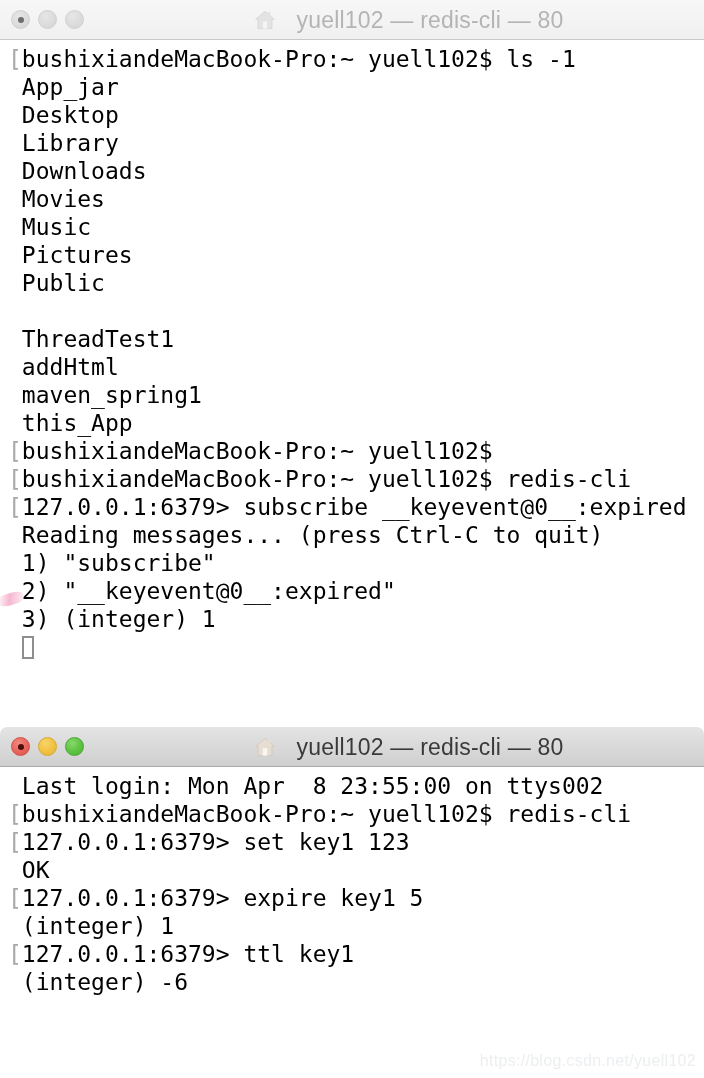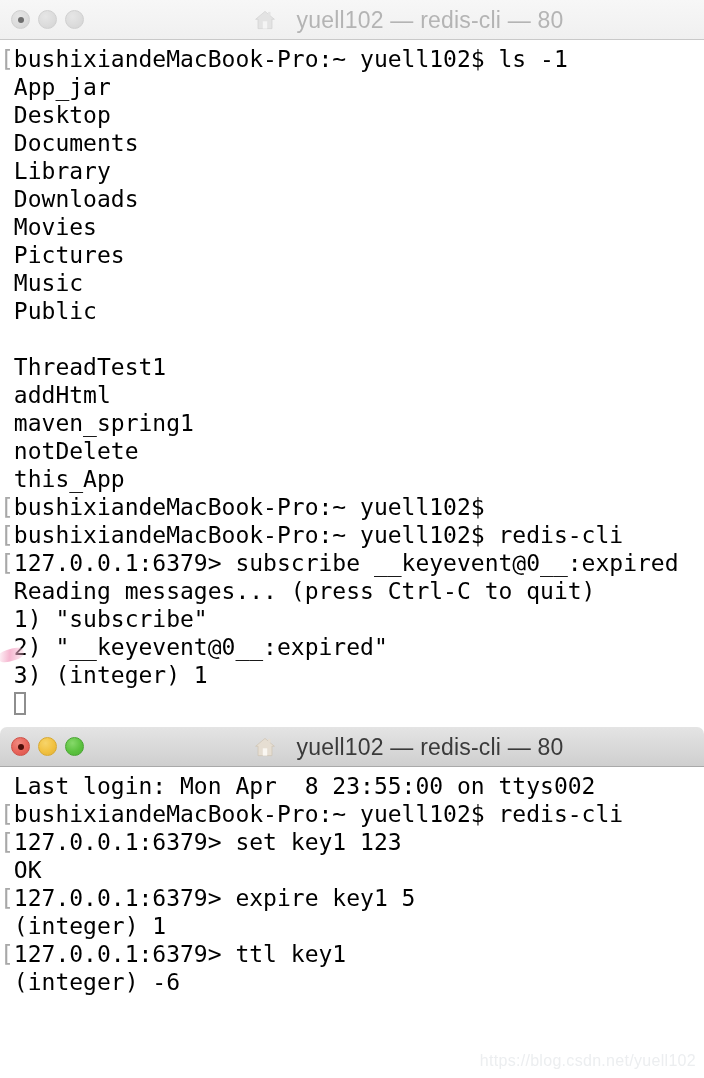--- a/index.html
+++ b/index.html
@@ -118,21 +118,21 @@
     font-family: "DejaVu Sans Mono", "Liberation Mono", monospace;
     font-size: 23px;
     line-height: 28px;
     padding: 5px 0 0 0;
     box-sizing: border-box;
     overflow: hidden;
   }
   .line {
     white-space: pre;
     height: 28px;
-    padding-left: 0;
+    padding-left: 8px;
     position: relative;
   }
   .line .bracket { color: #a8a8a8; }
   .line .txt { margin-left: 0; }
 
   
   .cursor-hollow {
     display: inline-block;
     width: 12px;
     height: 23px;
@@ -196,32 +196,30 @@
         </span>
         <span class="title-text">yuell102 — redis-cli — 80</span>
       </div>
     </div>
   </div>
 
   <div class="terminal" id="term1" style="height:687px;">
       <div class="line"><span class="bracket">[</span><span class="txt">bushixiandeMacBook-Pro:~ yuell102$ ls -1</span></div>
       <div class="line"><span class="bracket"> </span><span class="txt">App_jar</span></div>
       <div class="line"><span class="bracket"> </span><span class="txt">Desktop</span></div>
-      <div class="line"><span class="bracket"> </span><span class="txt">Documents</span></div>
       <div class="line"><span class="bracket"> </span><span class="txt">Library</span></div>
       <div class="line"><span class="bracket"> </span><span class="txt">Downloads</span></div>
       <div class="line"><span class="bracket"> </span><span class="txt">Movies</span></div>
+      <div class="line"><span class="bracket"> </span><span class="txt">Music</span></div>
       <div class="line"><span class="bracket"> </span><span class="txt">Pictures</span></div>
-      <div class="line"><span class="bracket"> </span><span class="txt">Music</span></div>
       <div class="line"><span class="bracket"> </span><span class="txt">Public</span></div>
       <div class="line"><span class="bracket"> </span></div>
       <div class="line"><span class="bracket"> </span><span class="txt">ThreadTest1</span></div>
       <div class="line"><span class="bracket"> </span><span class="txt">addHtml</span></div>
       <div class="line"><span class="bracket"> </span><span class="txt">maven_spring1</span></div>
-      <div class="line"><span class="bracket"> </span><span class="txt">notDelete</span></div>
       <div class="line"><span class="bracket"> </span><span class="txt">this_App</span></div>
       <div class="line"><span class="bracket">[</span><span class="txt">bushixiandeMacBook-Pro:~ yuell102$</span></div>
       <div class="line"><span class="bracket">[</span><span class="txt">bushixiandeMacBook-Pro:~ yuell102$ redis-cli</span></div>
       <div class="line"><span class="bracket">[</span><span class="txt">127.0.0.1:6379&gt; subscribe __keyevent@0__:expired</span></div>
       <div class="line"><span class="bracket"> </span><span class="txt">Reading messages... (press Ctrl-C to quit)</span></div>
       <div class="line"><span class="bracket"> </span><span class="txt">1) "subscribe"</span></div>
       <div class="line"><span class="bracket"> </span><span class="txt">2) "__keyevent@0__:expired"</span><span class="pink-mark"></span></div>
       <div class="line"><span class="bracket"> </span><span class="txt">3) (integer) 1</span></div>
       <div class="line"><span class="bracket"> </span><span class="cursor-hollow"></span></div>
     </div>

